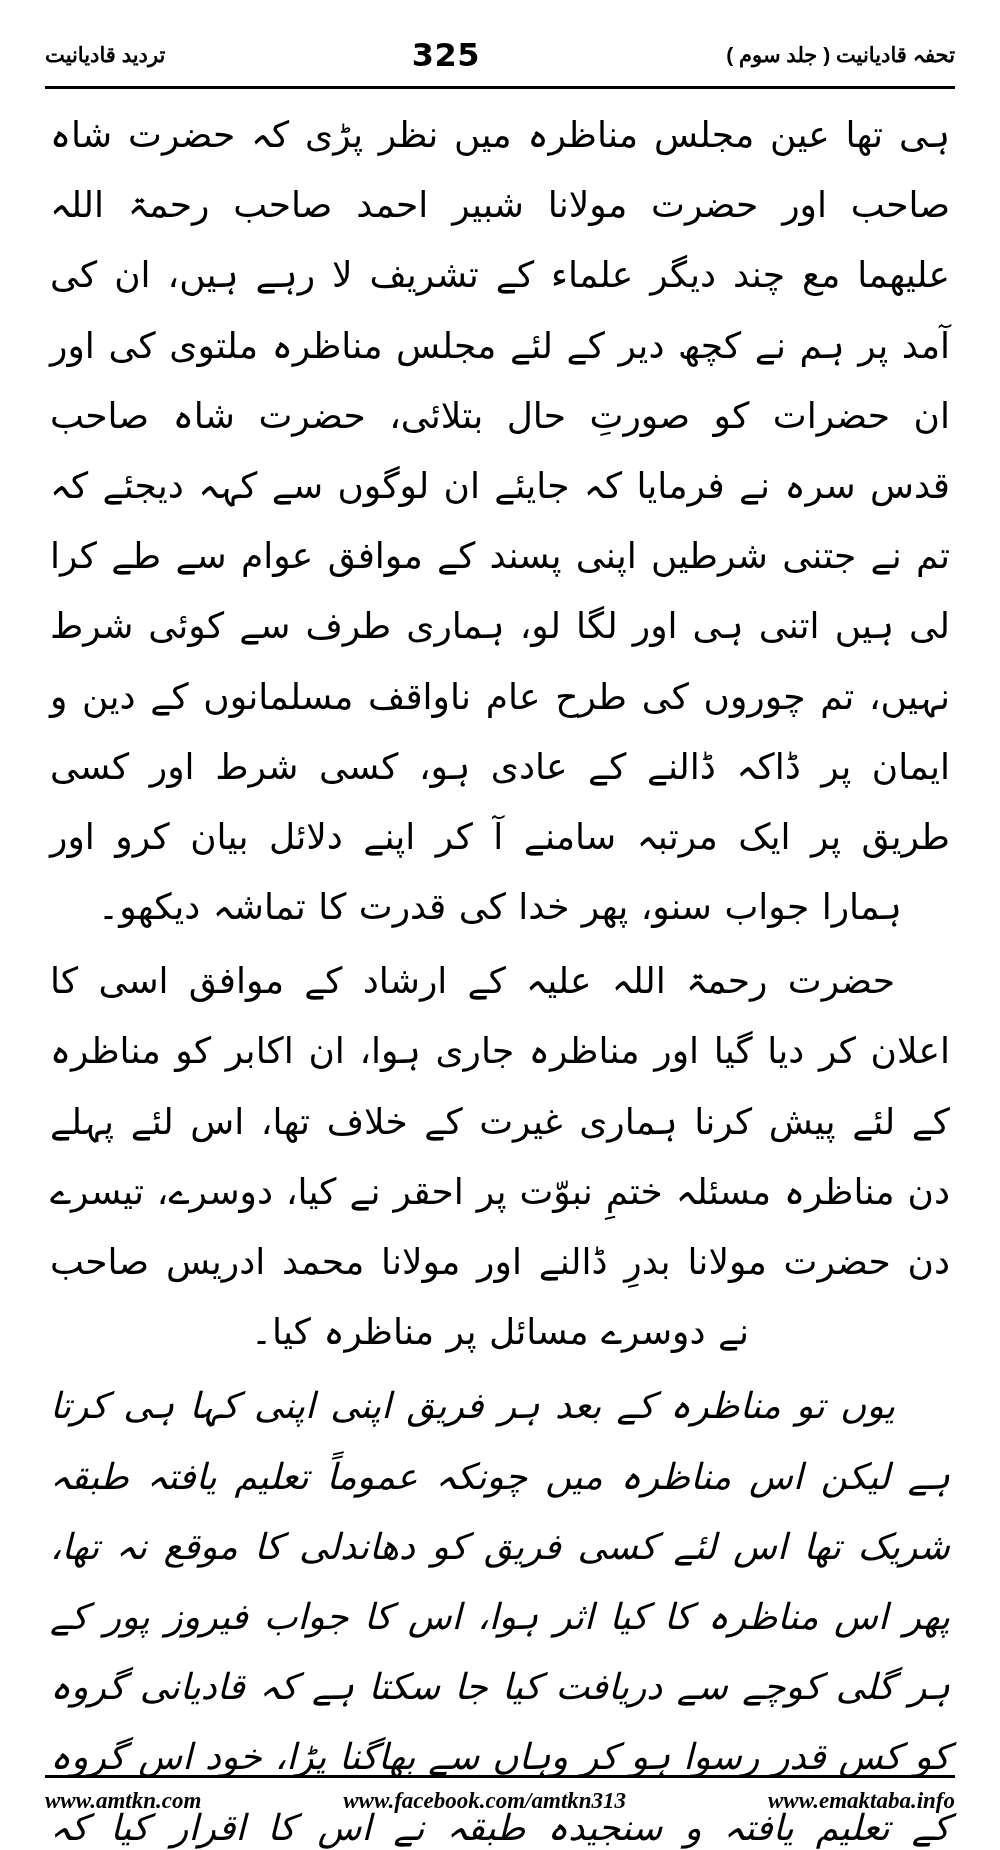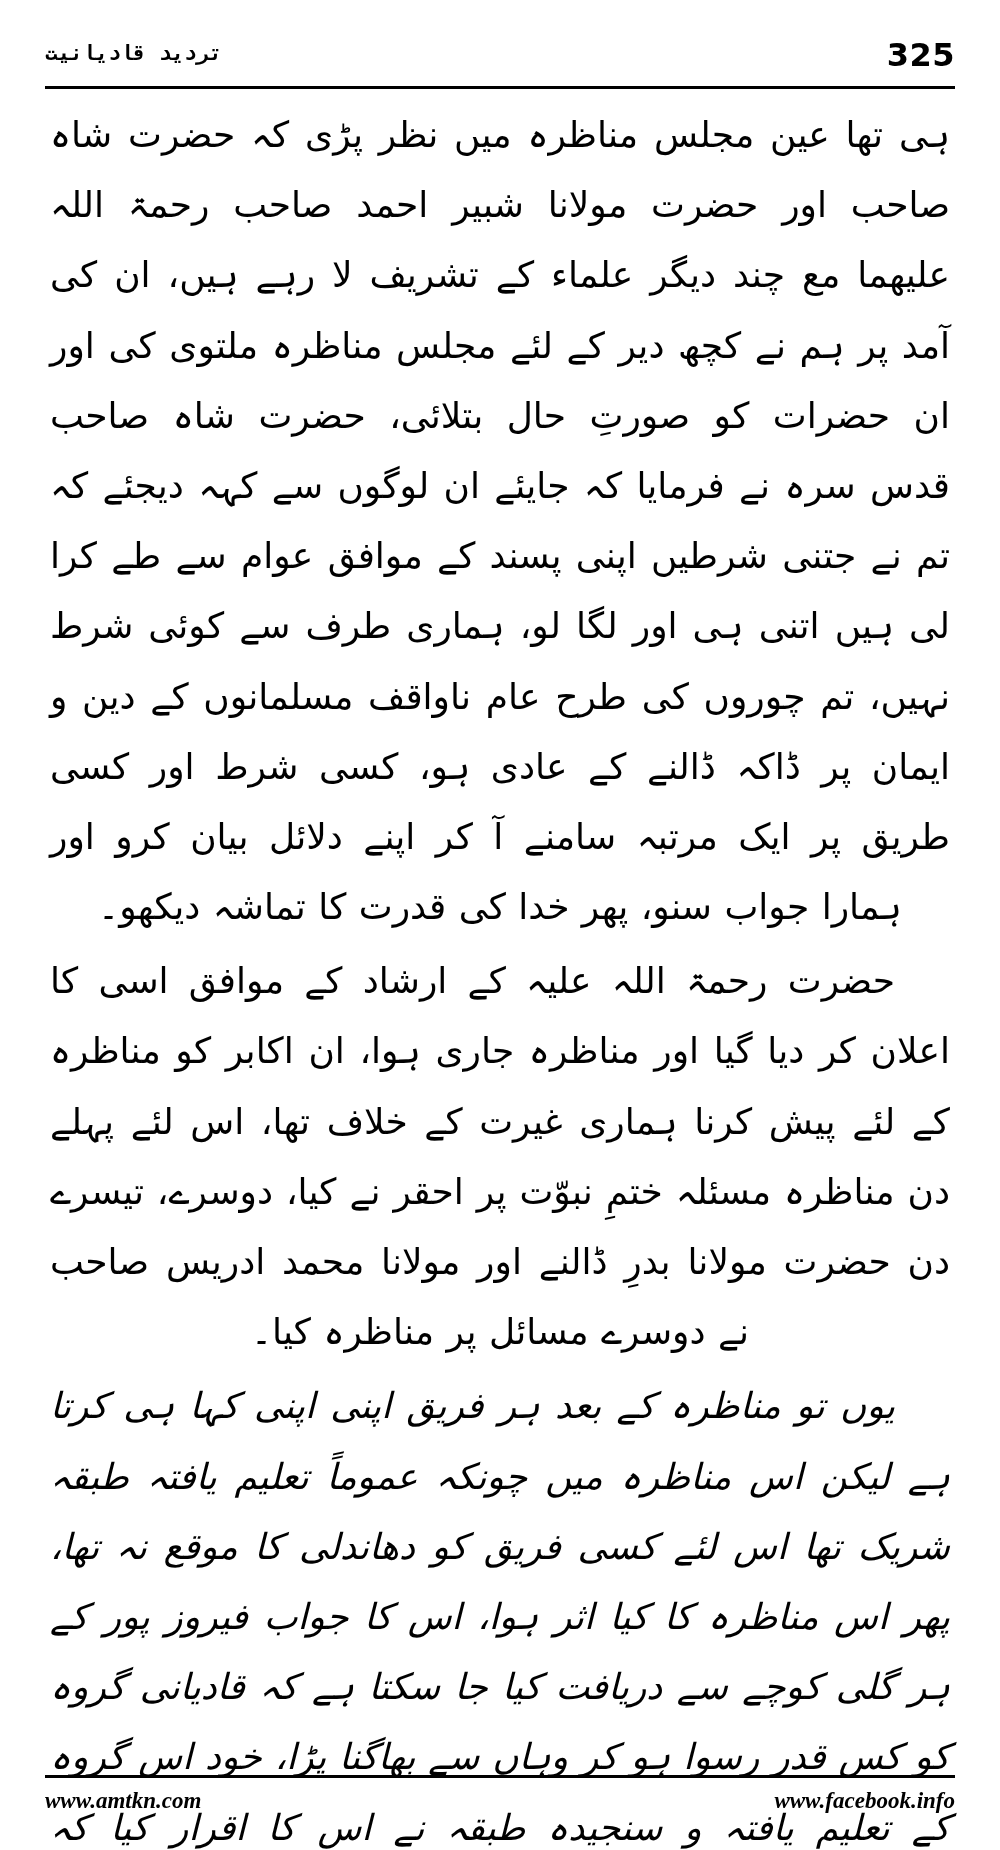--- a/index.html
+++ b/index.html
@@ -30,21 +30,21 @@
     align-items: center;
     justify-content: space-between;
     direction: rtl;
   }
   .header-right,
   .header-left {
     font-size: 21px;
     font-weight: 600;
     white-space: nowrap;
     line-height: 1.3;
-    font-family: Liberation Mono, monospace;
+    font-family: Liberation Sans, sans-serif;
   }
   .header-center {
     font-size: 32px;
     font-weight: 700;
     letter-spacing: 0.5px;
     text-align: right;
   }
   .header-rule {
     position: absolute;
     top: 86px;
@@ -112,32 +112,34 @@
     white-space: nowrap;
     font-family: "Liberation Serif", "DejaVu Serif", serif;
   }
 </style>
 </head>
 <body>
 
 <div class="page">
 
   <div class="header">
+    <div class="header-right">تحفہ قادیانیت ( جلد سوم )</div>
     <div class="header-center">325</div>
     <div class="header-left">تردید قادیانیت</div>
   </div>
 
   <div class="header-rule"></div>
 
   <div class="content">
     <p class="para">ہی تھا عین مجلس مناظرہ میں نظر پڑی کہ حضرت شاہ صاحب اور حضرت مولانا شبیر احمد صاحب رحمۃ اللہ علیھما مع چند دیگر علماء کے تشریف لا رہے ہیں، ان کی آمد پر ہم نے کچھ دیر کے لئے مجلس مناظرہ ملتوی کی اور ان حضرات کو صورتِ حال بتلائی، حضرت شاہ صاحب قدس سرہ نے فرمایا کہ جایئے ان لوگوں سے کہہ دیجئے کہ تم نے جتنی شرطیں اپنی پسند کے موافق عوام سے طے کرا لی ہیں اتنی ہی اور لگا لو، ہماری طرف سے کوئی شرط نہیں، تم چوروں کی طرح عام ناواقف مسلمانوں کے دین و ایمان پر ڈاکہ ڈالنے کے عادی ہو، کسی شرط اور کسی طریق پر ایک مرتبہ سامنے آ کر اپنے دلائل بیان کرو اور ہمارا جواب سنو، پھر خدا کی قدرت کا تماشہ دیکھو۔</p>
     <p class="para indent">حضرت رحمۃ اللہ علیہ کے ارشاد کے موافق اسی کا اعلان کر دیا گیا اور مناظرہ جاری ہوا، ان اکابر کو مناظرہ کے لئے پیش کرنا ہماری غیرت کے خلاف تھا، اس لئے پہلے دن مناظرہ مسئلہ ختمِ نبوّت پر احقر نے کیا، دوسرے، تیسرے دن حضرت مولانا بدرِ ڈالنے اور مولانا محمد ادریس صاحب نے دوسرے مسائل پر مناظرہ کیا۔</p>
     <p class="para indent">یوں تو مناظرہ کے بعد ہر فریق اپنی اپنی کہا ہی کرتا ہے لیکن اس مناظرہ میں چونکہ عموماً تعلیم یافتہ طبقہ شریک تھا اس لئے کسی فریق کو دھاندلی کا موقع نہ تھا، پھر اس مناظرہ کا کیا اثر ہوا، اس کا جواب فیروز پور کے ہر گلی کوچے سے دریافت کیا جا سکتا ہے کہ قادیانی گروہ کو کس قدر رسوا ہو کر وہاں سے بھاگنا پڑا، خود اس گروہ کے تعلیم یافتہ و سنجیدہ طبقہ نے اس کا اقرار کیا کہ قادیانی گروہ اپنے کسی دعوے کو ثابت نہیں کر سکا اور اس کے خلاف دوسرے فریق نے جو بات کہی قوی دلیل کے ساتھ کہی۔</p>
   </div>
 
   <div class="footer-rule"></div>
 
   <div class="footer">
     <a class="footer-link" href="#">www.amtkn.com</a>
-    <a class="footer-link" href="#">www.facebook.info</a>
+    <a class="footer-link" href="#">www.facebook.com/amtkn313</a>
+    <a class="footer-link" href="#">www.emaktaba.info</a>
   </div>
 
 </div>
 
 </body></html>

